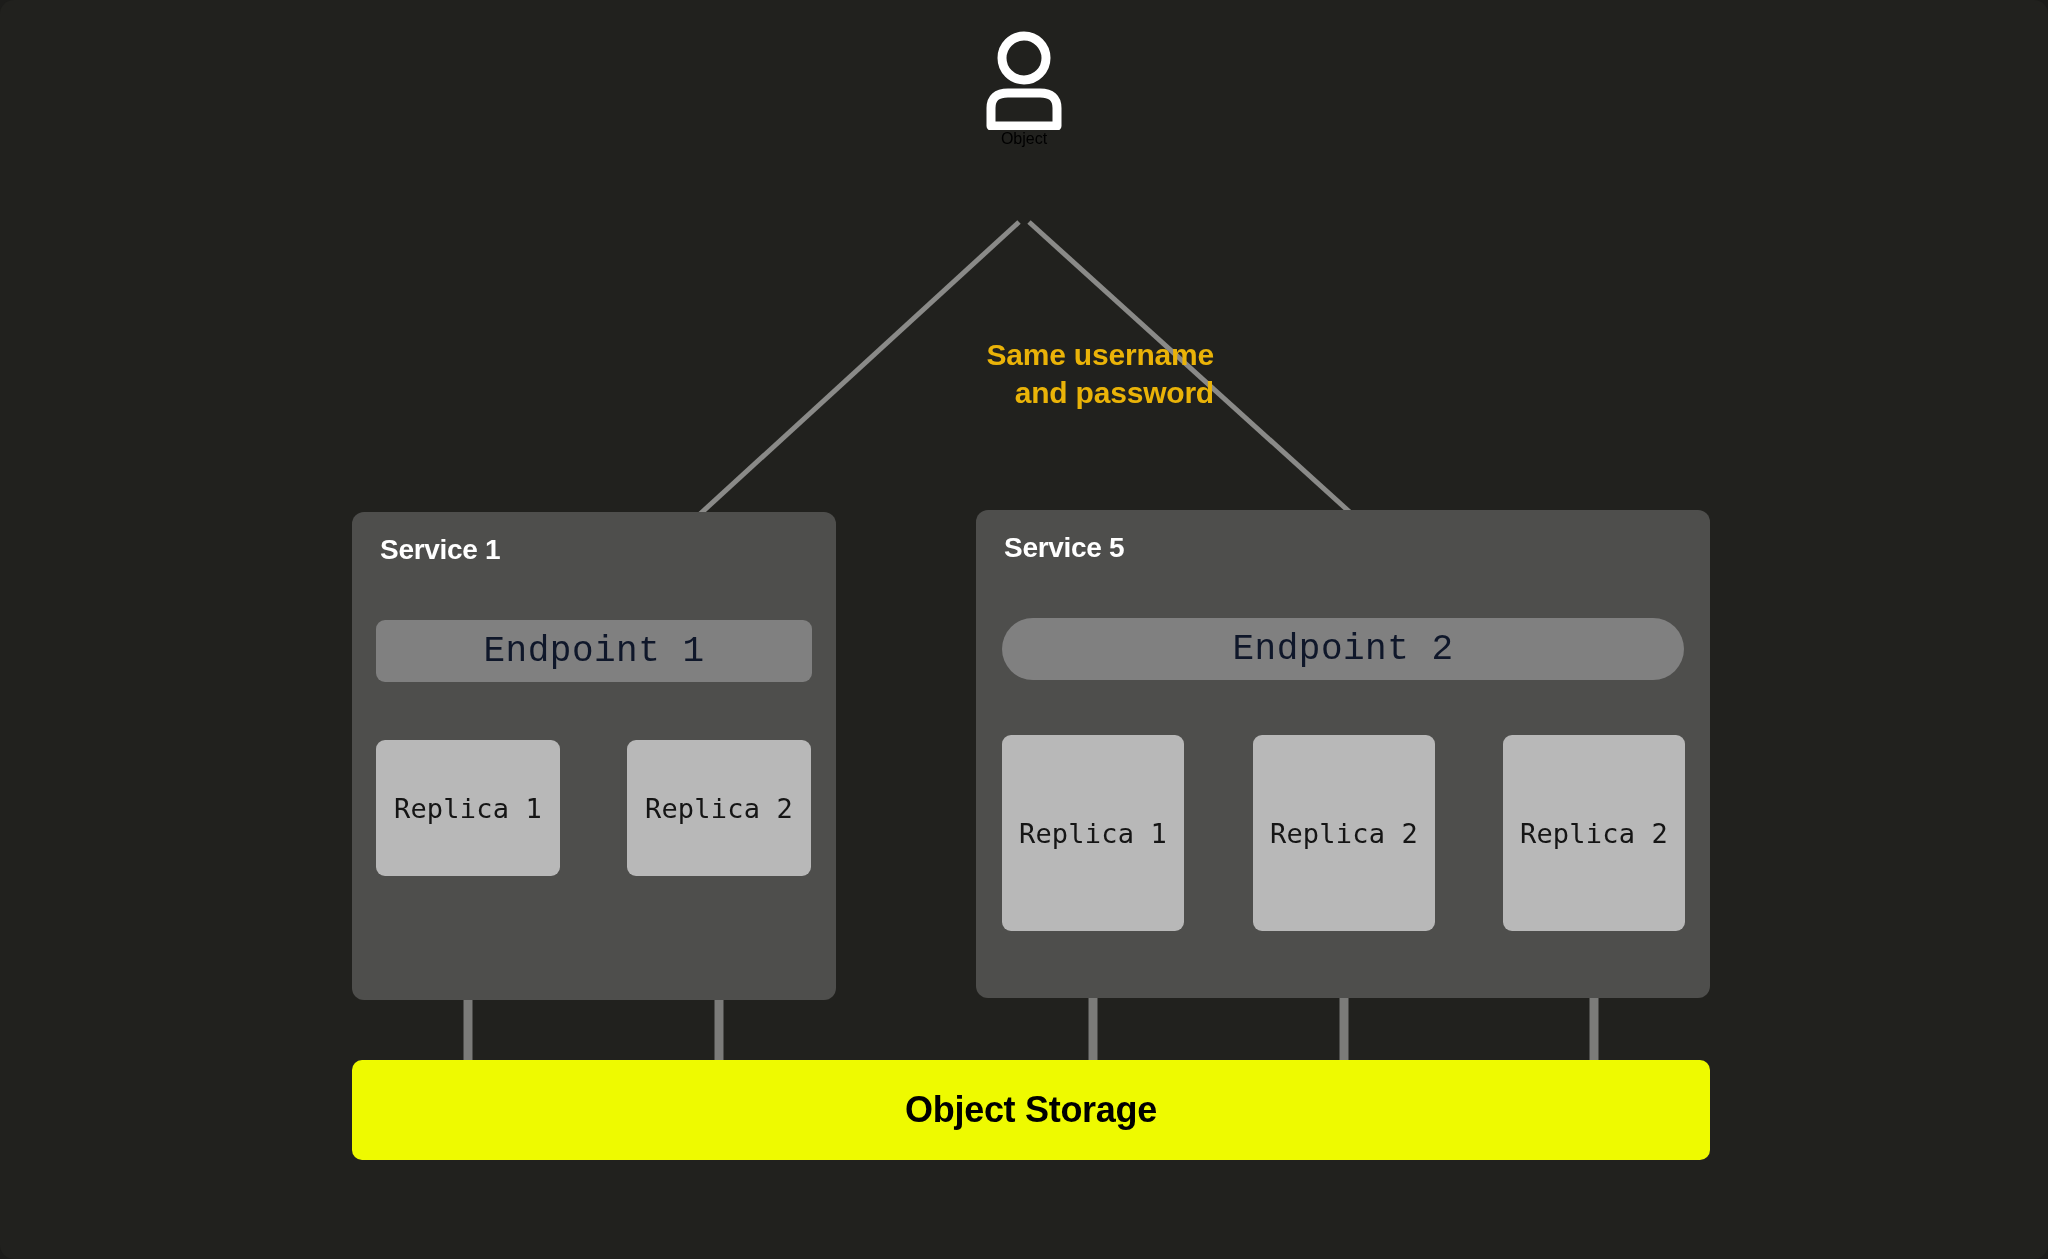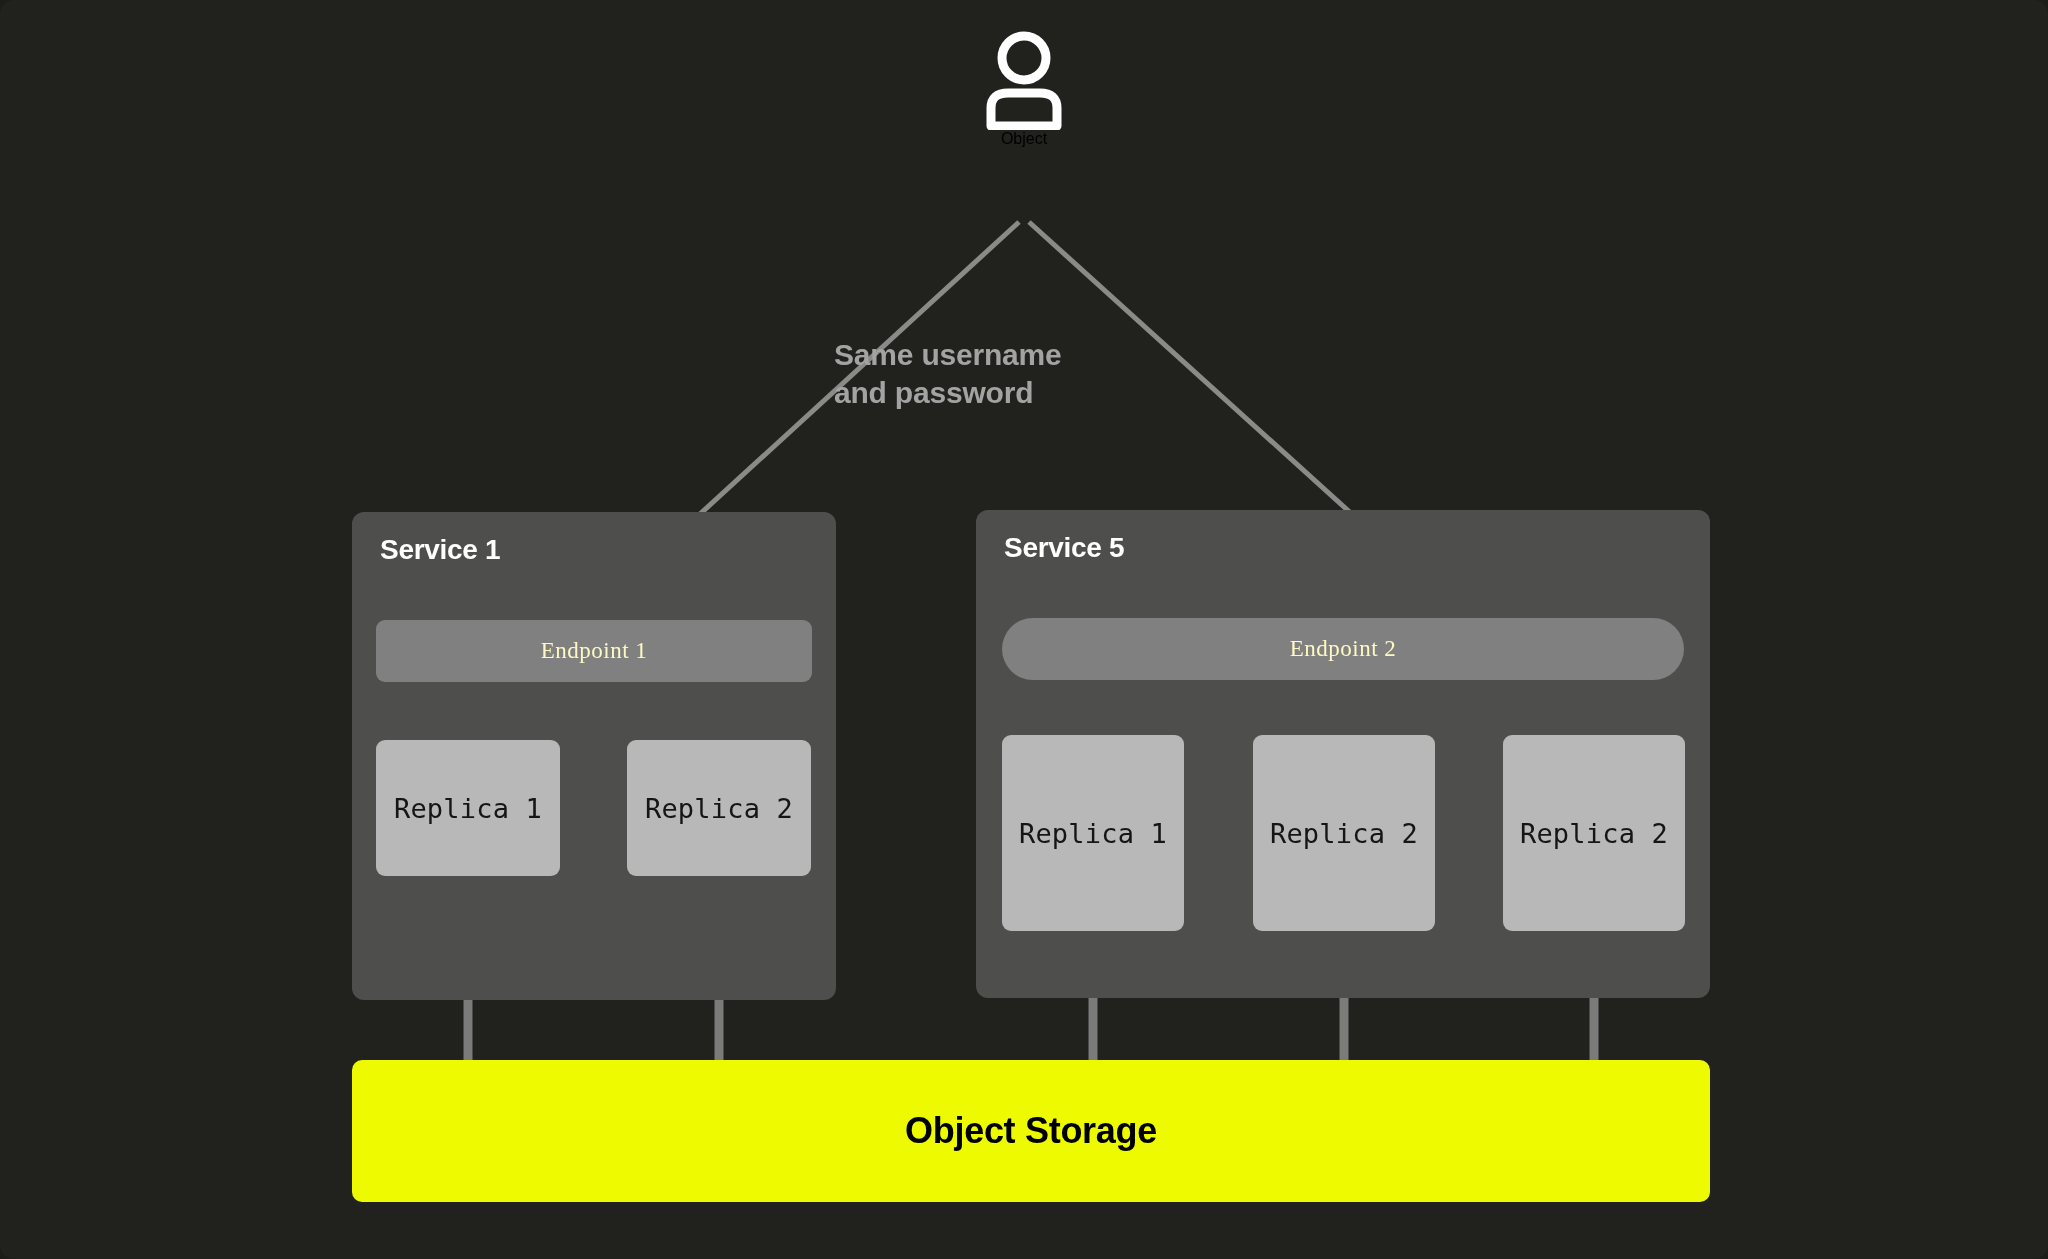--- a/index.html
+++ b/index.html
@@ -38,22 +38,22 @@
     margin: 0 auto;
     display: block;
   }
 
   
   .edge-caption {
     position: absolute;
     left: 834px;
     top: 336px;
     width: 380px;
-    text-align: left;
-    color: #a3a3a3;
+    text-align: right;
+    color: #eab308;
     font-size: 30px;
     font-weight: bold;
     line-height: 1.28;
     letter-spacing: -0.2px;
   }
 
   
   .service {
     position: absolute;
     background: #4e4e4c;
@@ -67,23 +67,23 @@
     font-size: 28px;
     font-weight: bold;
     letter-spacing: -0.3px;
     line-height: 1;
   }
 
   .endpoint {
     position: absolute;
     background: #808080;
     border-radius: 9px;
-    color: #fef9c3;
-    font-family: Liberation Serif, serif;
-    font-size: 23px;
+    color: #0f172a;
+    font-family: Liberation Mono, monospace;
+    font-size: 36px;
     display: flex;
     align-items: center;
     justify-content: center;
     letter-spacing: 0.5px;
   }
 
   .replica {
     position: absolute;
     background: #b8b8b8;
     border-radius: 9px;
@@ -95,21 +95,21 @@
     justify-content: center;
     letter-spacing: 0.2px;
   }
 
   
   .storage {
     position: absolute;
     left: 352px;
     top: 1060px;
     width: 1358px;
-    height: 142px;
+    height: 100px;
     background: #eefa00;
     border-radius: 10px;
     display: flex;
     align-items: center;
     justify-content: center;
     color: #000000;
     font-size: 36px;
     font-weight: bold;
     letter-spacing: -0.3px;
   }

